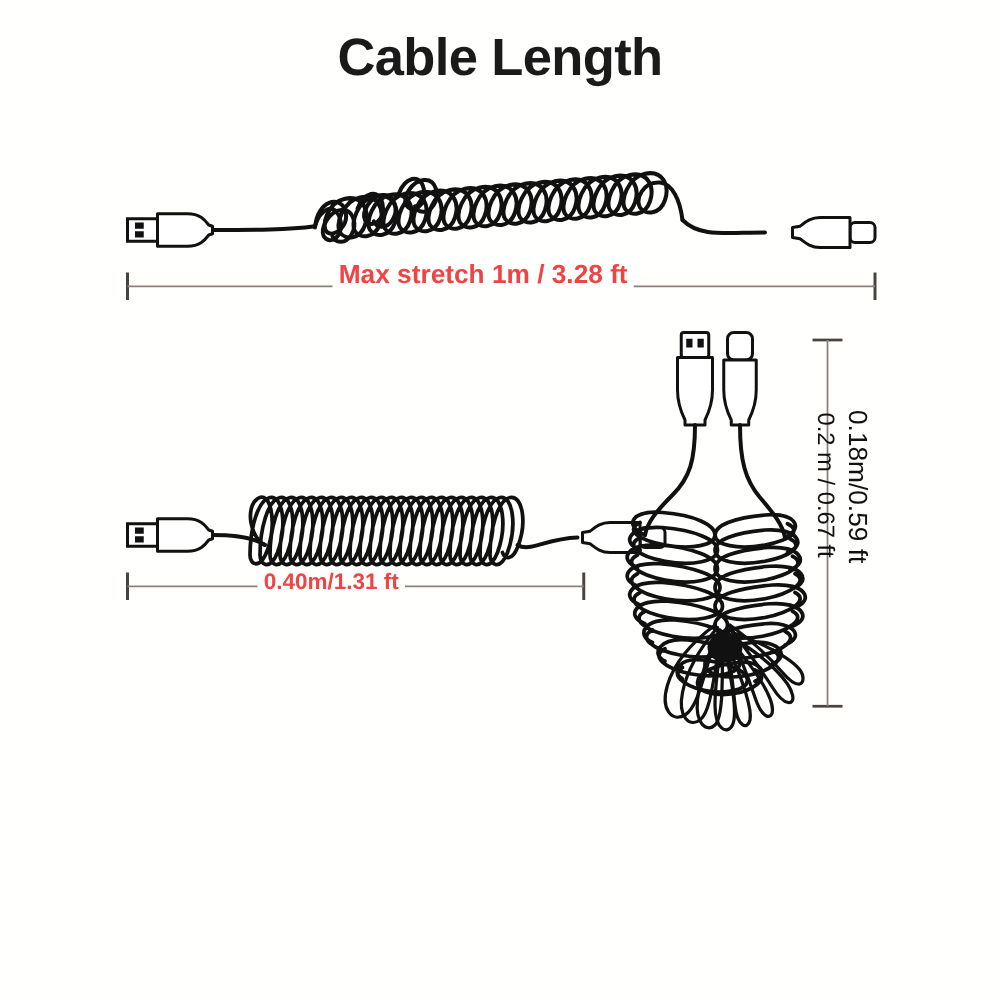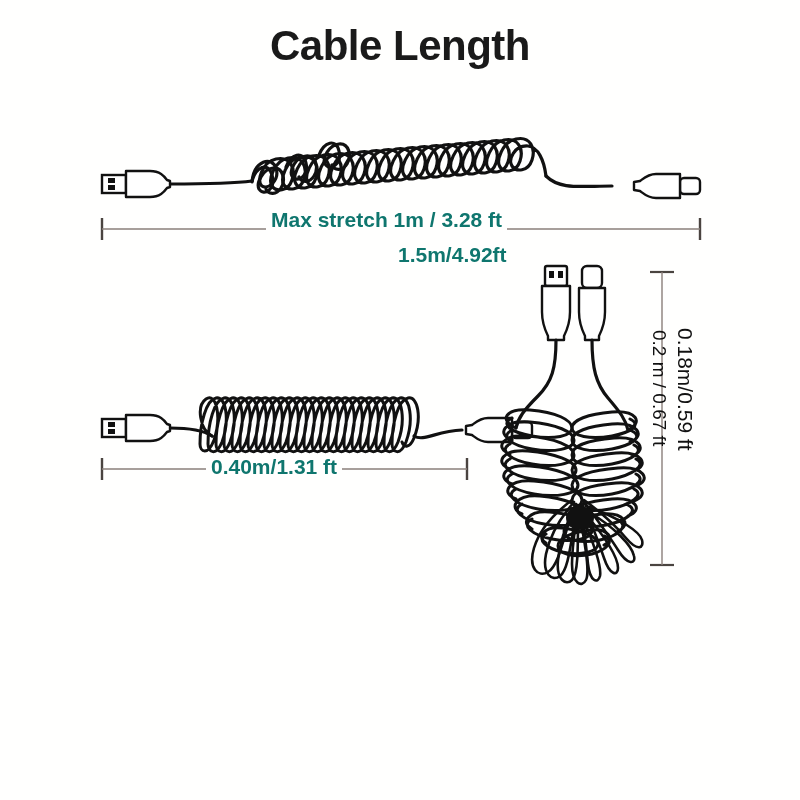--- a/index.html
+++ b/index.html
@@ -35,21 +35,21 @@
   svg.art {
     position: absolute;
     left: 0;
     top: 0;
     width: 800px;
     height: 800px;
     pointer-events: none;
   }
   .dimlabel {
     position: absolute;
-    color: #0f766e;
+    color: #ef4444;
     font-family: "Liberation Sans", sans-serif;
     white-space: nowrap;
   }
   
   .lbl-stretch-main {
     left: 266px;
     top: 208px;
     font-size: 21px;
     font-weight: bold;
     background: #fffffe;
@@ -57,21 +57,21 @@
   }
   .lbl-stretch-sub {
     left: 398px;
     top: 243px;
     font-size: 21px;
     font-weight: bold;
   }
   .lbl-compact-main {
     left: 206px;
     top: 455px;
-    font-size: 21px;
+    font-size: 18px;
     font-weight: bold;
     background: #fffffe;
     padding: 0 5px;
   }
   .lbl-compact-sub {
     left: 188px;
     top: 490px;
     font-size: 21px;
     font-weight: bold;
   }
@@ -326,20 +326,19 @@
 
       <g>
         <line x1="650" y1="272" x2="674" y2="272" stroke="#4a4440" stroke-width="2.2"></line>
         <line x1="650" y1="565" x2="674" y2="565" stroke="#4a4440" stroke-width="2.2"></line>
         <line x1="662" y1="272" x2="662" y2="565" stroke="#8a7f7a" stroke-width="1.4"></line>
       </g>
     </g>
   </svg>
 
   <div class="dimlabel lbl-stretch-main">Max stretch 1m / 3.28 ft</div>
-  <div class="dimlabel lbl-stretch-sub">1.5m/4.92ft</div>
 
   <div class="dimlabel lbl-compact-main">0.40m/1.31 ft</div>
 
   <div class="vlabel lbl-vert-inner">0.2 m / 0.67 ft</div>
   <div class="vlabel lbl-vert-outer">0.18m/0.59 ft</div>
 
 </div>
 
 </body></html>

